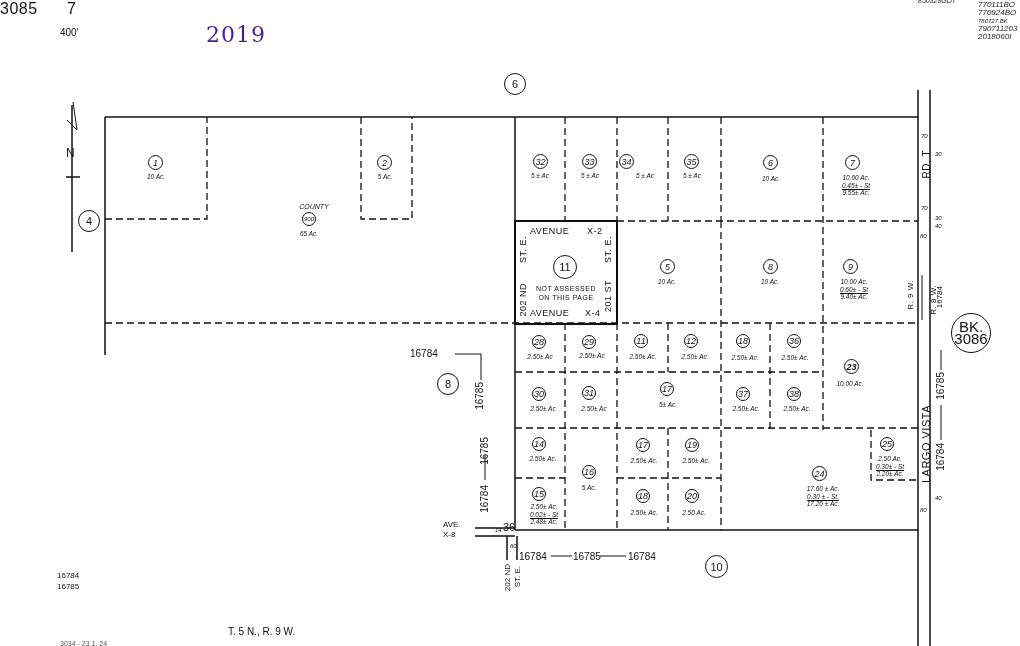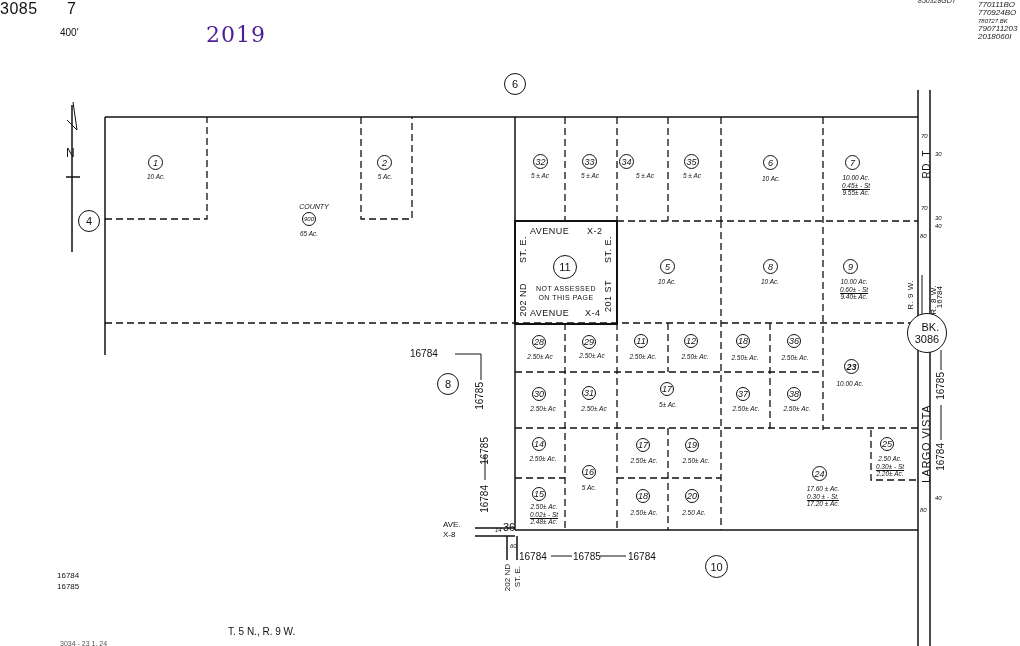--- a/index.html
+++ b/index.html
@@ -92,21 +92,21 @@
     <line x1="668" y1="428" x2="668" y2="530"></line>
 
     <polyline points="871,430 871,480 918,480"></polyline>
   </g>
 </svg>
 
 <div class="circ big" style="left:504px;top:73px;width:22px;height:22px;">6</div>
 <div class="circ big" style="left:78px;top:210px;width:22px;height:22px;">4</div>
 <div class="circ big" style="left:437px;top:373px;width:22px;height:22px;">8</div>
 <div class="circ big" style="left:705px;top:555px;width:23px;height:23px;">10</div>
-<div class="circ big" style="left:907px;top:313px;width:40px;height:40px;white-space:pre-line;text-align:right;line-height:12px;font-size:11px;">BK.
+<div class="circ big" style="left:951px;top:313px;width:40px;height:40px;white-space:pre-line;text-align:center;line-height:12px;font-size:15px;">BK.
 3086</div>
 
 <div class="txt" style="left:66px;top:146px;font-size:12px;">N</div>
 
 <div class="circ" style="left:148px;top:155px;width:15px;height:15px;">1</div>
 <div class="acre" style="left:156px;top:173px;">10 Ac.</div>
 
 <div class="circ" style="left:377px;top:155px;width:15px;height:15px;">2</div>
 <div class="acre" style="left:385px;top:173px;">5 Ac.</div>
 

